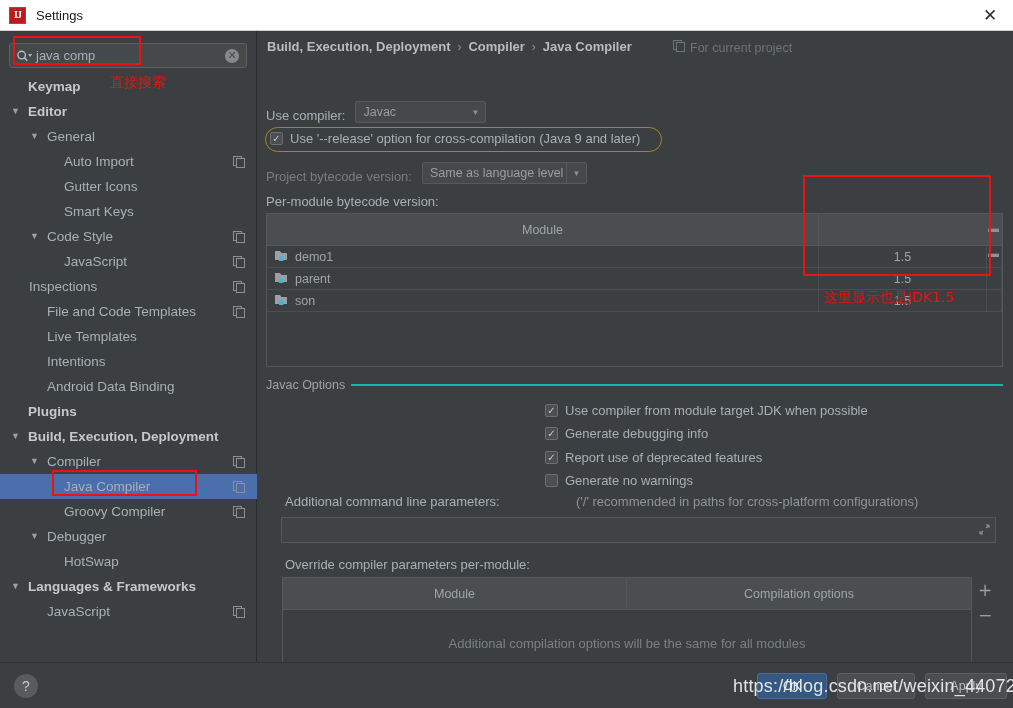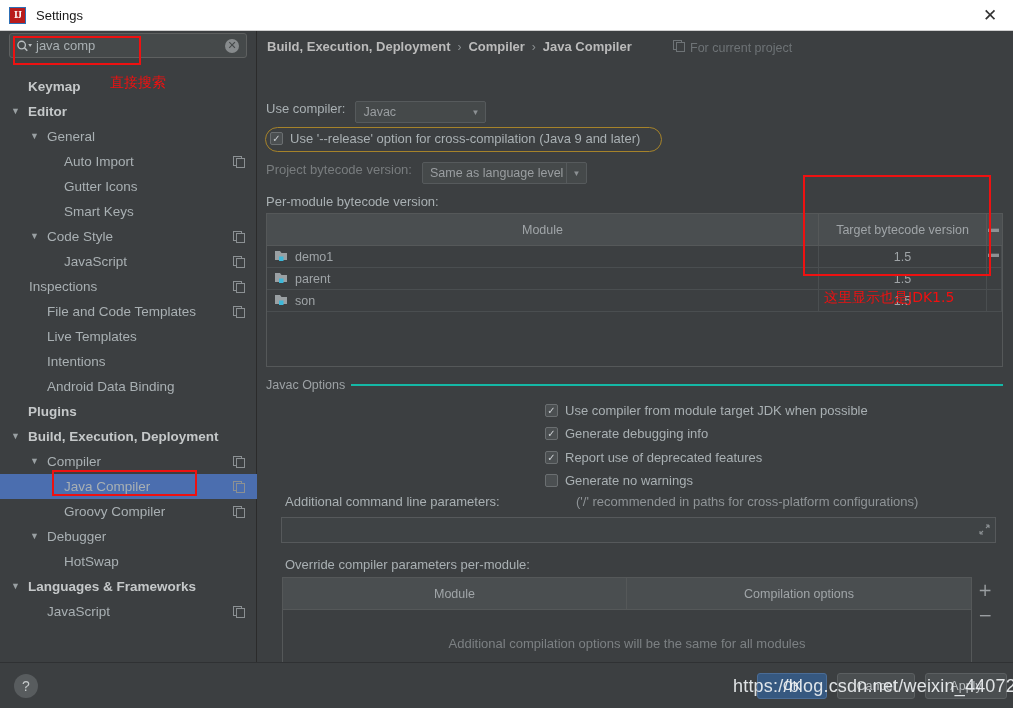--- a/index.html
+++ b/index.html
@@ -47,21 +47,21 @@
   }
 
   
   .sidebar {
     position: absolute; left: 0; top: 31px;
     width: 257px; height: 631px;
     background: #3c3f41;
     border-right: 1px solid #2b2b2b;
   }
   .searchbox {
-    position: absolute; left: 9px; top: 2px;
+    position: absolute; left: 9px; top: 12px;
     width: 238px; height: 25px;
     background: #45494a;
     border: 1px solid #5e6060;
     border-radius: 3px;
     display: flex; align-items: center;
   }
   .search-icon {
     margin-left: 6px; width: 16px; height: 16px;
     display: flex; align-items: center;
   }
@@ -121,21 +121,21 @@
   }
   .bc-seg { color: #bbbbbb; font-weight: bold; }
   .bc-sep { color: #8a8f91; margin: 0 7px; font-size: 12px; }
   .scope {
     position: absolute; left: 415px; top: 9px;
     display: flex; align-items: center;
     color: #6e7376; font-size: 12.5px;
   }
   .scope .sc-ico { margin-right: 5px; }
 
-  .row { position: absolute; display: flex; align-items: flex-start; }
+  .row { position: absolute; display: flex; align-items: flex-end; }
   .lbl { color: #a9b0b3; font-size: 13px; }
   .lbl.dim { color: #787c7e; }
 
   .combo {
     background: #45494a; border: 1px solid #565a5c;
     border-radius: 2px; height: 22px;
     display: flex; align-items: center;
     color: #9a9ea1; font-size: 12.5px;
   }
   .combo .cv { padding-left: 7px; flex: 1; }
@@ -456,21 +456,20 @@
         <span class="cv">Same as language level</span>
         <span class="carr">▼</span>
       </span>
     </div>
 
     <div class="lbl" style="position:absolute; left:8px; top:163px;">Per-module bytecode version:</div>
 
     <div class="tbl" style="left:8px; top:182px; width:737px; height:154px;">
       <div class="thead">
         <div class="th" style="width:552px;">Module</div>
-        <div class="th" style="width:168px;">Target bytecode version</div>
         <div class="th" style="width:15px;"></div>
       </div>
       <div id="per-module-rows">
           <div class="trow">
             <div class="td" style="width: 552px;">
               <span class="mod-ico"><svg width="14" height="13" viewBox="0 0 14 13">
                   <path d="M0 2 L5 2 L6.5 4 L12 4 L12 11 L0 11 Z" fill="#9aa0a3"></path>
                   <rect x="4" y="7.5" width="4.5" height="4.5" fill="#3eb7d8"></rect>
                 </svg></span>
               <span>demo1</span>

